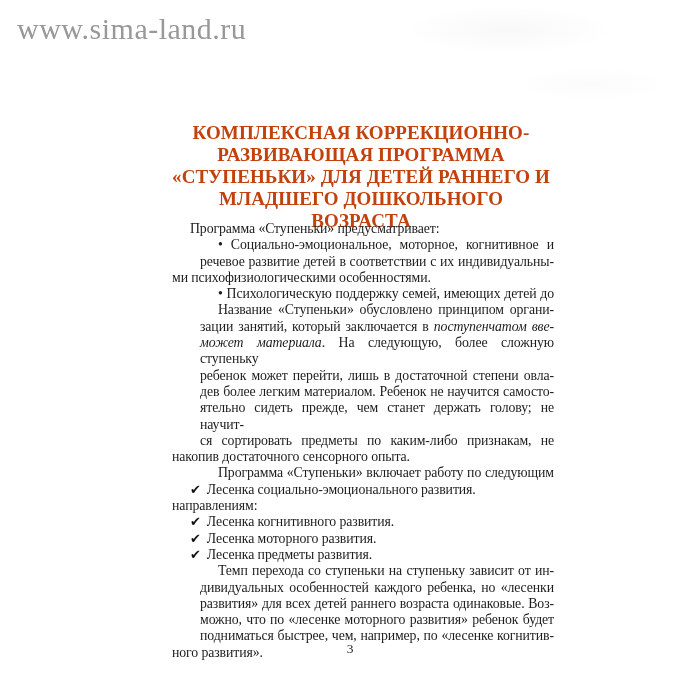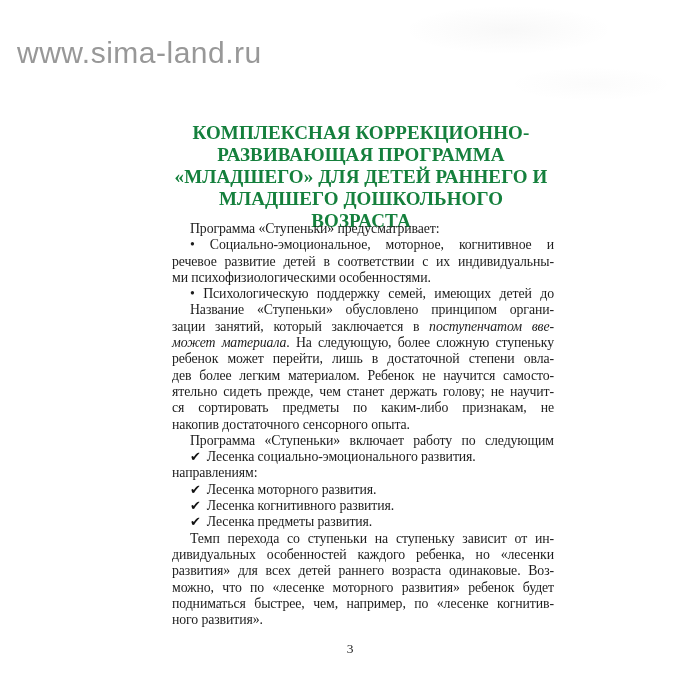--- a/index.html
+++ b/index.html
@@ -13,27 +13,26 @@
     height: 700px;
     background: #ffffff;
     overflow: hidden;
     font-family: "Liberation Serif", "DejaVu Serif", serif;
   }
   
   .watermark {
     position: absolute;
     left: 17px;
     top: 12px;
-    font-family: Liberation Sans, sans-serif;
+    font-family: Liberation Serif, serif;
     font-size: 30px;
     font-weight: 400;
     color: #989898;
     letter-spacing: 0.5px;
     white-space: nowrap;
-    margin-top: 24px;
   }
   
   .faint-stamp {
     position: absolute;
     left: 360px;
     top: 0px;
     width: 330px;
     height: 120px;
     background:
       radial-gradient(ellipse 150px 35px at 45% 25%, rgba(60,60,60,0.035), rgba(0,0,0,0) 70%),
@@ -65,20 +64,21 @@
     letter-spacing: -0.1px;
   }
   .line {
     min-height: 16.3px;
     white-space: nowrap;
   }
   .line.just {
     white-space: normal;
     text-align: justify;
     text-align-last: justify;
+    margin-left: 28px;
   }
   .line.ind { padding-left: 18px; }
   .line.chk { padding-left: 18px; }
   .it { font-style: italic; }
   .check {
     font-family: "DejaVu Sans", sans-serif;
     font-weight: bold;
     font-size: 13px;
     margin-right: 6px;
     color: #111111;
@@ -92,45 +92,45 @@
     font-size: 13.5px;
     color: #222222;
   }
 </style>
 </head>
 <body>
 
 <div id="page">
   <div class="watermark" style="color: rgb(152, 152, 152);">www.sima-land.ru</div>
   <div class="faint-stamp"></div>
-  <div class="title" id="title" style="color: #15803d;">
+  <div class="title" id="title" style="color: #c2410c;">
       <div>КОМПЛЕКСНАЯ КОРРЕКЦИОННО-</div>
       <div>РАЗВИВАЮЩАЯ ПРОГРАММА</div>
-      <div>«МЛАДШЕГО» ДЛЯ ДЕТЕЙ РАННЕГО И</div>
+      <div>«СТУПЕНЬКИ» ДЛЯ ДЕТЕЙ РАННЕГО И</div>
       <div>МЛАДШЕГО ДОШКОЛЬНОГО ВОЗРАСТА</div>
     </div>
   <div class="body-text" id="body-text" style="color: rgb(28, 28, 28);">
       <div class="line ind"><span>Программа «Ступеньки» предусматривает:</span></div>
       <div class="line just ind"><span>• Социально-эмоциональное, моторное, когнитивное и</span></div>
       <div class="line just"><span>речевое развитие детей в соответствии с их индивидуальны-</span></div>
       <div class="line"><span>ми психофизиологическими особенностями.</span></div>
       <div class="line just ind"><span>• Психологическую поддержку семей, имеющих детей до</span></div>
       <div class="line just ind"><span>Название «Ступеньки» обусловлено принципом органи-</span></div>
       <div class="line just"><span>зации занятий, который заключается в </span><span class="it">поступенчатом вве-</span></div>
       <div class="line just"><span class="it">может материала</span><span>. На следующую, более сложную ступеньку</span></div>
       <div class="line just"><span>ребенок может перейти, лишь в достаточной степени овла-</span></div>
       <div class="line just"><span>дев более легким материалом. Ребенок не научится самосто-</span></div>
       <div class="line just"><span>ятельно сидеть прежде, чем станет держать голову; не научит-</span></div>
       <div class="line just"><span>ся сортировать предметы по каким-либо признакам, не</span></div>
       <div class="line"><span>накопив достаточного сенсорного опыта.</span></div>
       <div class="line just ind"><span>Программа «Ступеньки» включает работу по следующим</span></div>
       <div class="line chk"><span class="check">✔</span><span>Лесенка социально-эмоционального развития.</span></div>
       <div class="line"><span>направлениям:</span></div>
+      <div class="line chk"><span class="check">✔</span><span>Лесенка когнитивного развития.</span></div>
       <div class="line chk"><span class="check">✔</span><span>Лесенка моторного развития.</span></div>
-      <div class="line chk"><span class="check">✔</span><span>Лесенка когнитивного развития.</span></div>
       <div class="line chk"><span class="check">✔</span><span>Лесенка предметы развития.</span></div>
       <div class="line just ind"><span>Темп перехода со ступеньки на ступеньку зависит от ин-</span></div>
       <div class="line just"><span>дивидуальных особенностей каждого ребенка, но «лесенки</span></div>
       <div class="line just"><span>развития» для всех детей раннего возраста одинаковые. Воз-</span></div>
       <div class="line just"><span>можно, что по «лесенке моторного развития» ребенок будет</span></div>
       <div class="line just"><span>подниматься быстрее, чем, например, по «лесенке когнитив-</span></div>
       <div class="line"><span>ного развития».</span></div>
     </div>
   <div class="page-number">3</div>
 </div>

